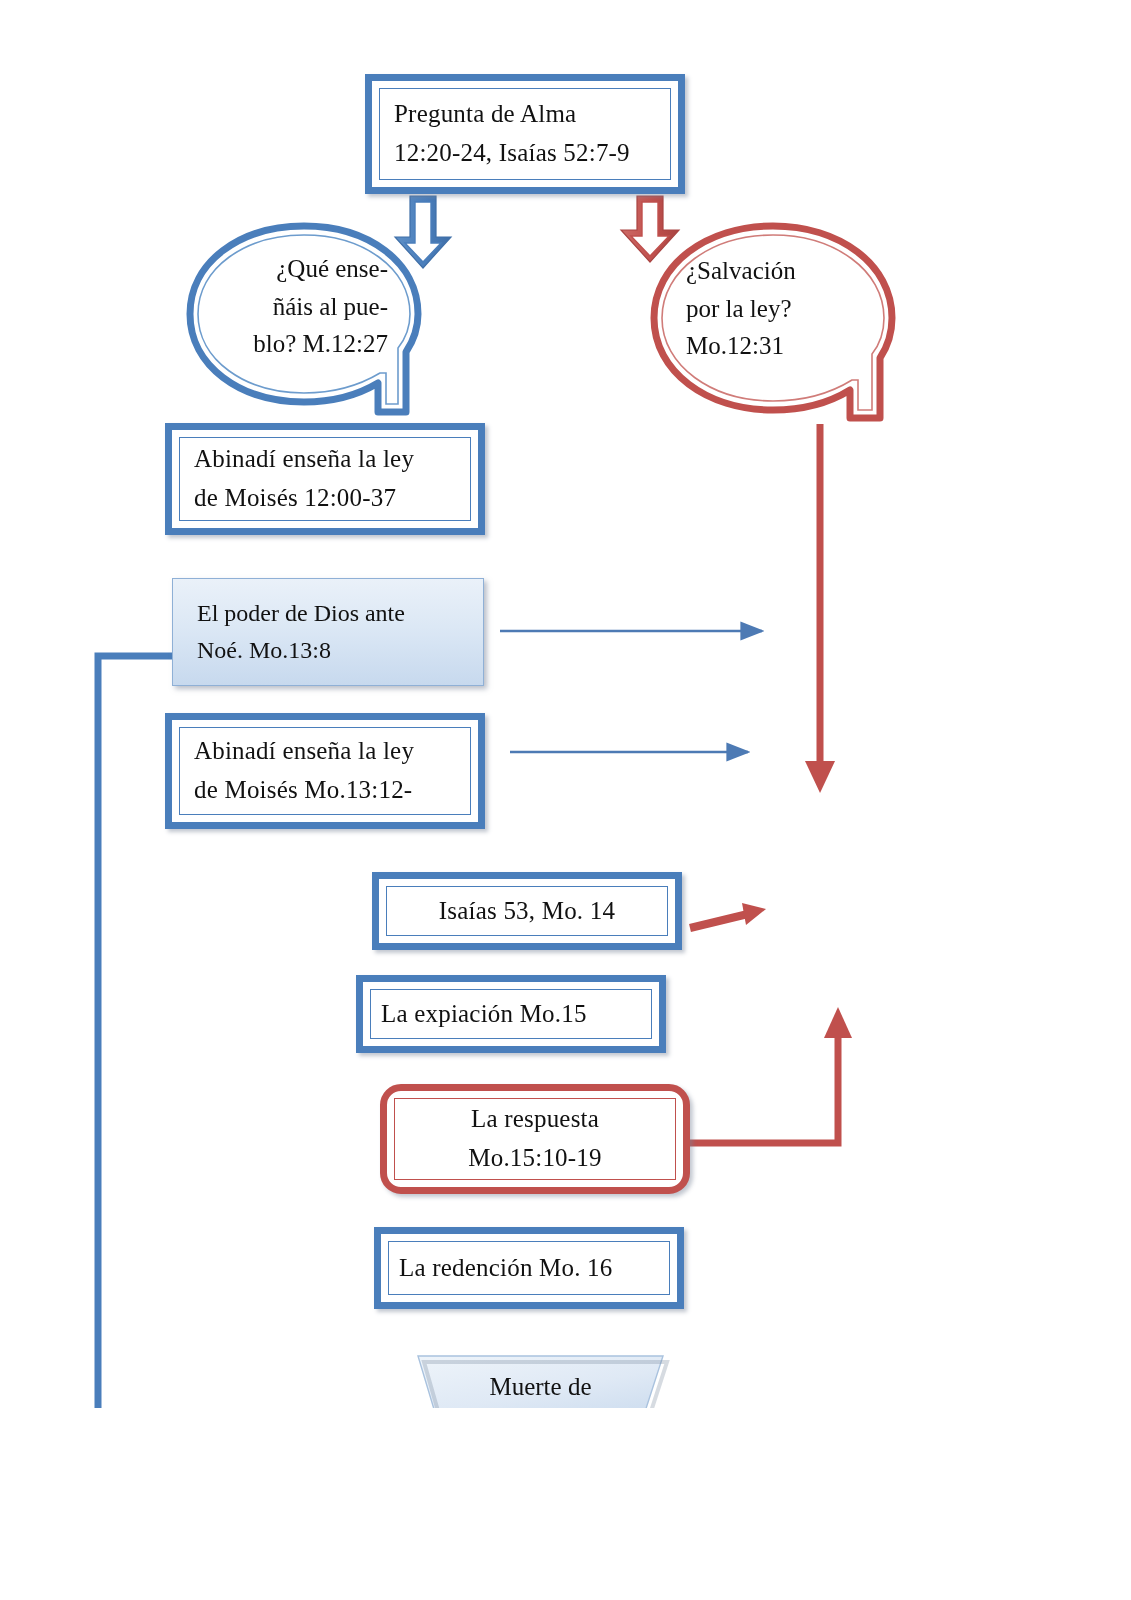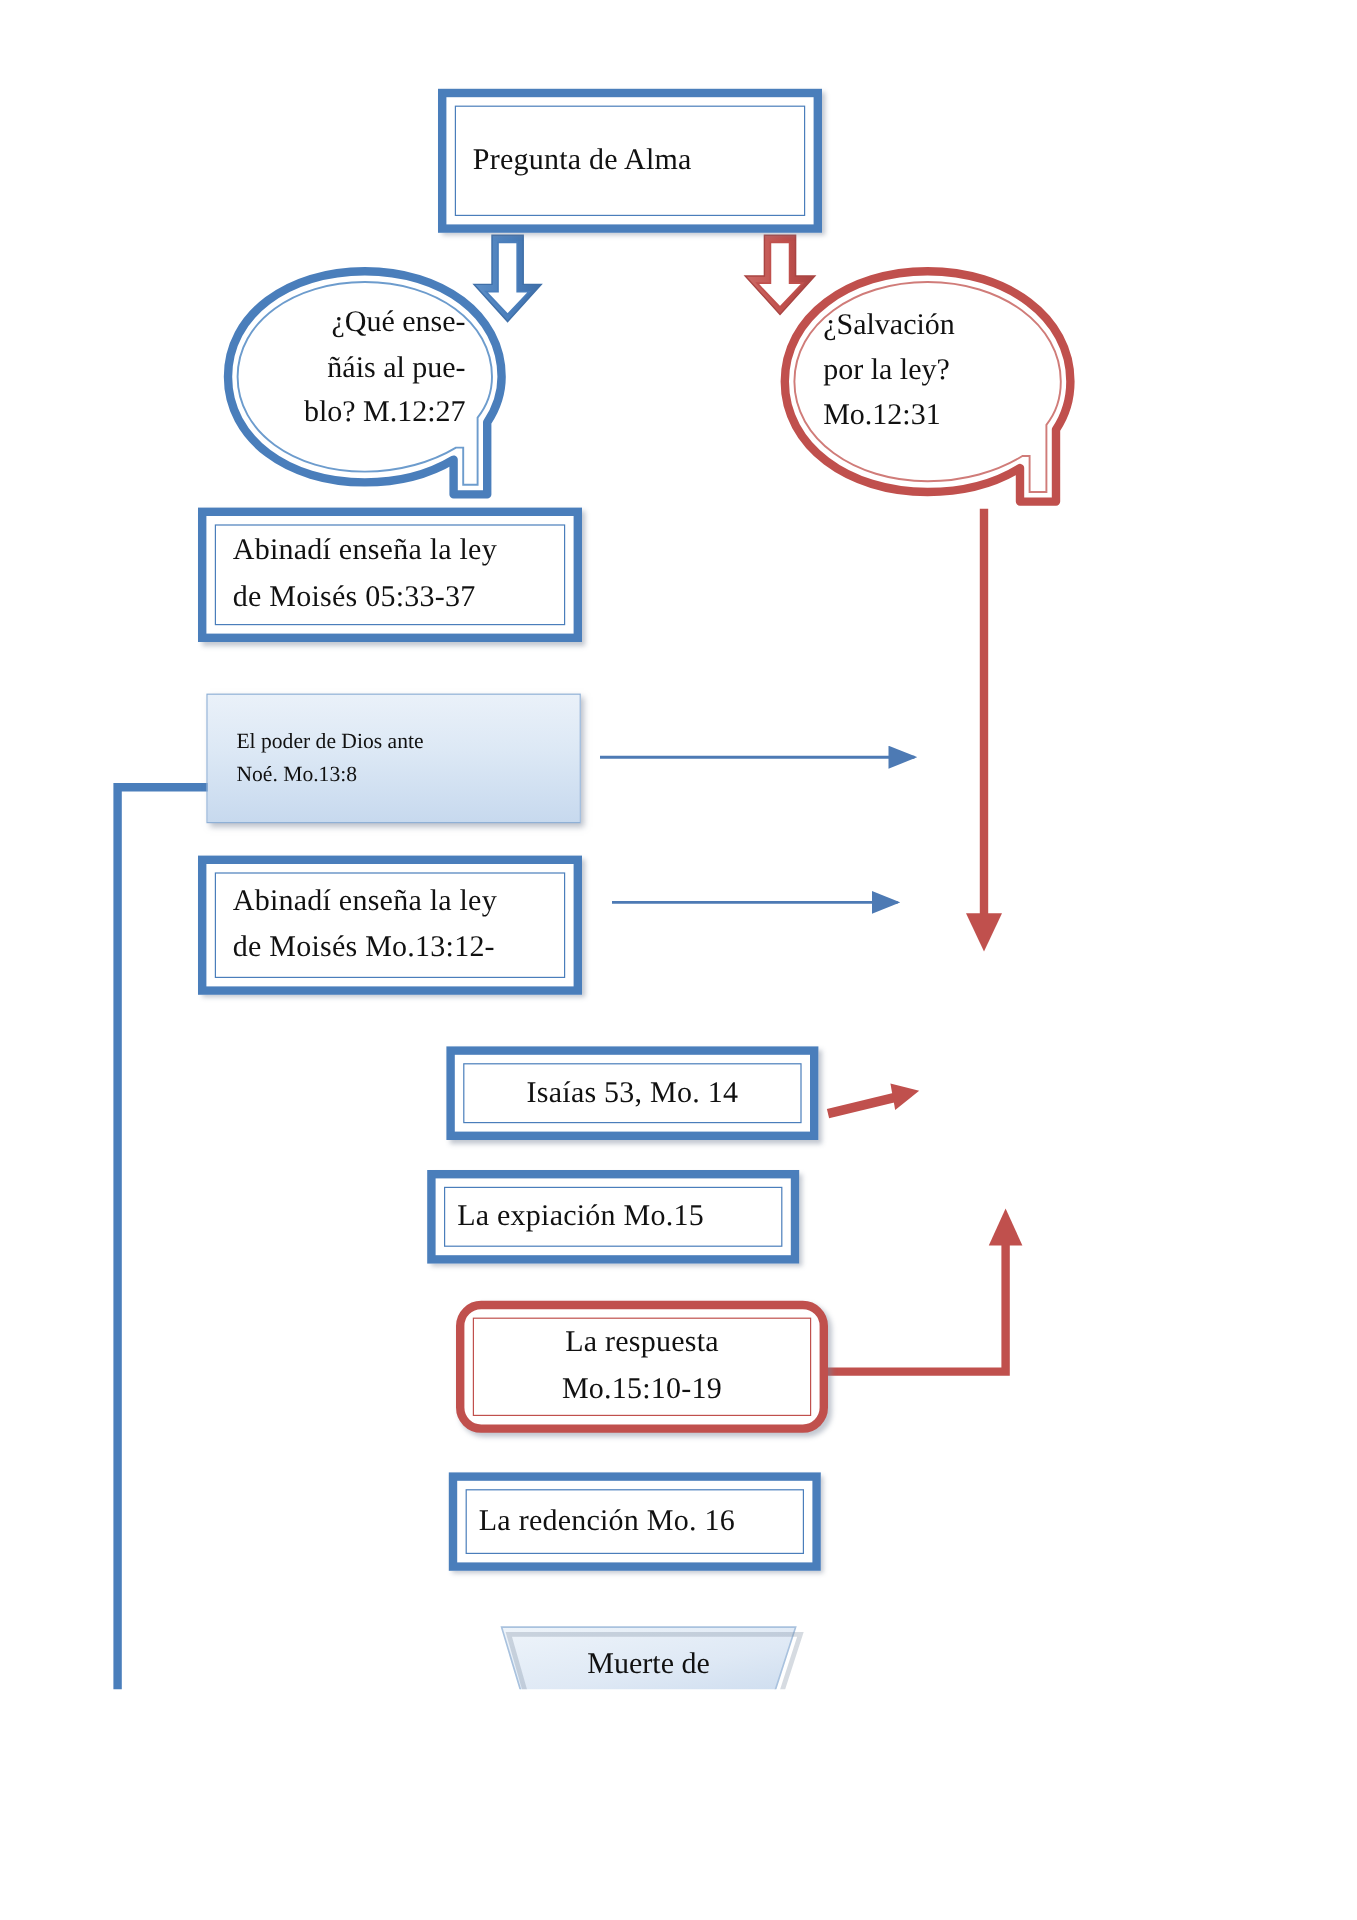--- a/index.html
+++ b/index.html
@@ -62,21 +62,21 @@
     border: 1px solid #8fb0d6;
     background: linear-gradient(180deg,#eaf1f9 0%, #dce8f5 45%, #c7d9ee 100%);
     display: flex;
     align-items: center;
     box-shadow: 3px 3px 5px rgba(120,130,150,.5);
   }
   .gradbox .txt {
     width: 100%;
     padding: 0 24px;
     box-sizing: border-box;
-    font-size: 18px;
+    font-size: 24px;
     line-height: 1.55;
     text-align: left;
   }
 
   
   .bubble { position: absolute; }
   .bubble svg { position: absolute; left: 0; top: 0; overflow: visible; }
   .bubble .btxt {
     position: absolute;
     z-index: 4;
@@ -174,20 +174,21 @@
     <g>
       <path d="M418,1356 L663,1356 L620,1489 L458,1489 Z" fill="url(#gradTrap)" stroke="#a9c2de" stroke-width="1.4"></path>
       <path d="M424,1362 L667,1362 L624,1495 L462,1495 Z" fill="none" stroke="rgba(120,135,155,.30)" stroke-width="4"></path>
     </g>
   </svg>
 
   <div class="dbox blue-frame shadowed" style="left:365px; top:74px; width:320px; height:120px;">
     <div class="inner"></div>
     <div class="txt align-left">
       <div>Pregunta de Alma</div>
+      <div>12:20-24, Isaías 52:7-9</div>
     </div>
   </div>
 
   <div class="bubble" style="left:184px; top:222px; width:240px; height:196px;">
     <svg width="240" height="196" viewBox="0 0 240 196" xmlns="http://www.w3.org/2000/svg">
 
       <path d="M120,4 C56,4 6,40 6,92 C6,144 56,180 120,180
                C148,180 174,173 194,161
                L194,190 L222,190 L222,130
                C230,118 234,105 234,92 C234,40 184,4 120,4 Z" fill="#ffffff" stroke="#4a7ebb" stroke-width="7" stroke-linejoin="round"></path>
@@ -218,21 +219,21 @@
       <div>¿Salvación</div>
       <div>por la ley?</div>
       <div>Mo.12:31</div>
     </div>
   </div>
 
   <div class="dbox blue-frame shadowed" style="left:165px; top:423px; width:320px; height:112px;">
     <div class="inner"></div>
     <div class="txt align-left">
       <div>Abinadí enseña la ley</div>
-      <div>de Moisés 05:33-37</div>
+      <div>de Moisés 12:00-37</div>
     </div>
   </div>
 
   <div class="gradbox" style="left:172px; top:578px; width:312px; height:108px;">
     <div class="txt">
       <div>El poder de Dios ante</div>
       <div>Noé. Mo.13:8</div>
     </div>
   </div>
 

